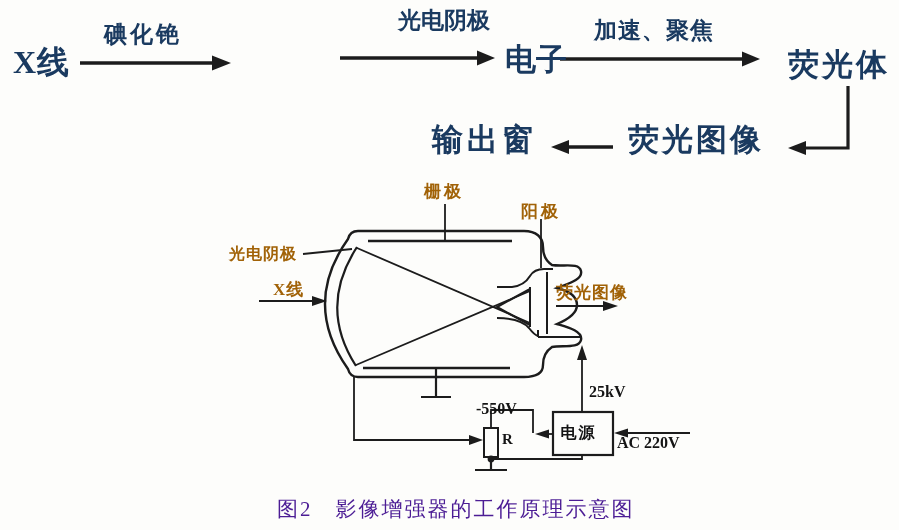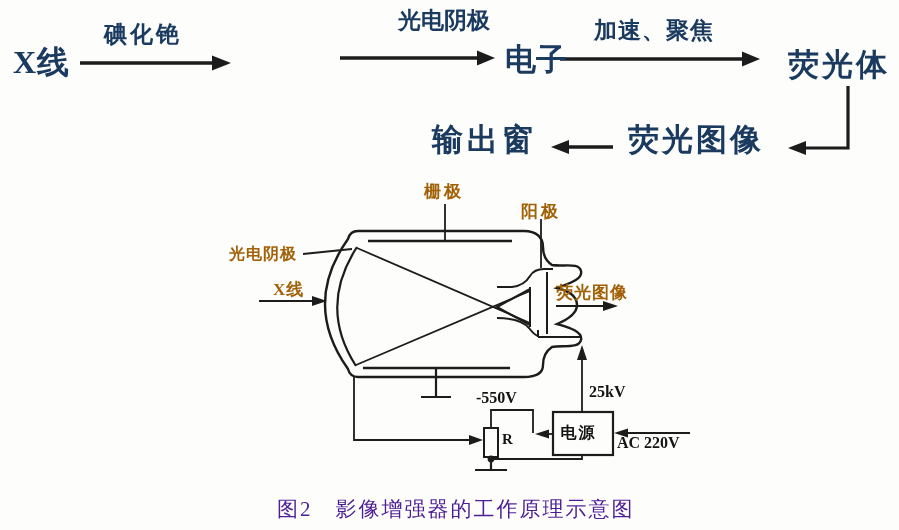--- a/index.html
+++ b/index.html
@@ -130,20 +130,20 @@
   <div class="lbl flow-node" style="left:432px;top:123px;letter-spacing:4px;">输出窗</div>
   <div class="lbl flow-node" style="left:628px;top:123px;letter-spacing:3px;">荧光图像</div>
 
   <div class="lbl sch" style="left:424px;top:183px;letter-spacing:3px;">栅极</div>
   <div class="lbl sch" style="left:521px;top:203px;letter-spacing:3px;">阳极</div>
   <div class="lbl sch" style="left:229px;top:245px;font-size:16px;">光电阴极</div>
   <div class="lbl sch" style="left:273px;top:281px;">X线</div>
   <div class="lbl sch" style="left:556px;top:285px;font-family:Liberation Mono, monospace;">荧光图像</div>
 
   <div class="lbl sch-sm" style="left:589px;top:383px;">25kV</div>
-  <div class="lbl sch-sm" style="left:476px;top:389px;">-550V</div>
+  <div class="lbl sch-sm" style="left:476px;top:400px;">-550V</div>
   <div class="lbl sch-sm" style="left:502px;top:431px;font-size:15px;">R</div>
   <div class="lbl sch-sm" style="left:553px;top:424px;width:51px;text-align:center;letter-spacing:2px;">电源</div>
   <div class="lbl sch-sm" style="left:617px;top:434px;">AC 220V</div>
 
   <div class="lbl caption" style="left:277px;top:498px;">图2　影像增强器的工作原理示意图</div>
 
 </div>
 
 </body></html>

